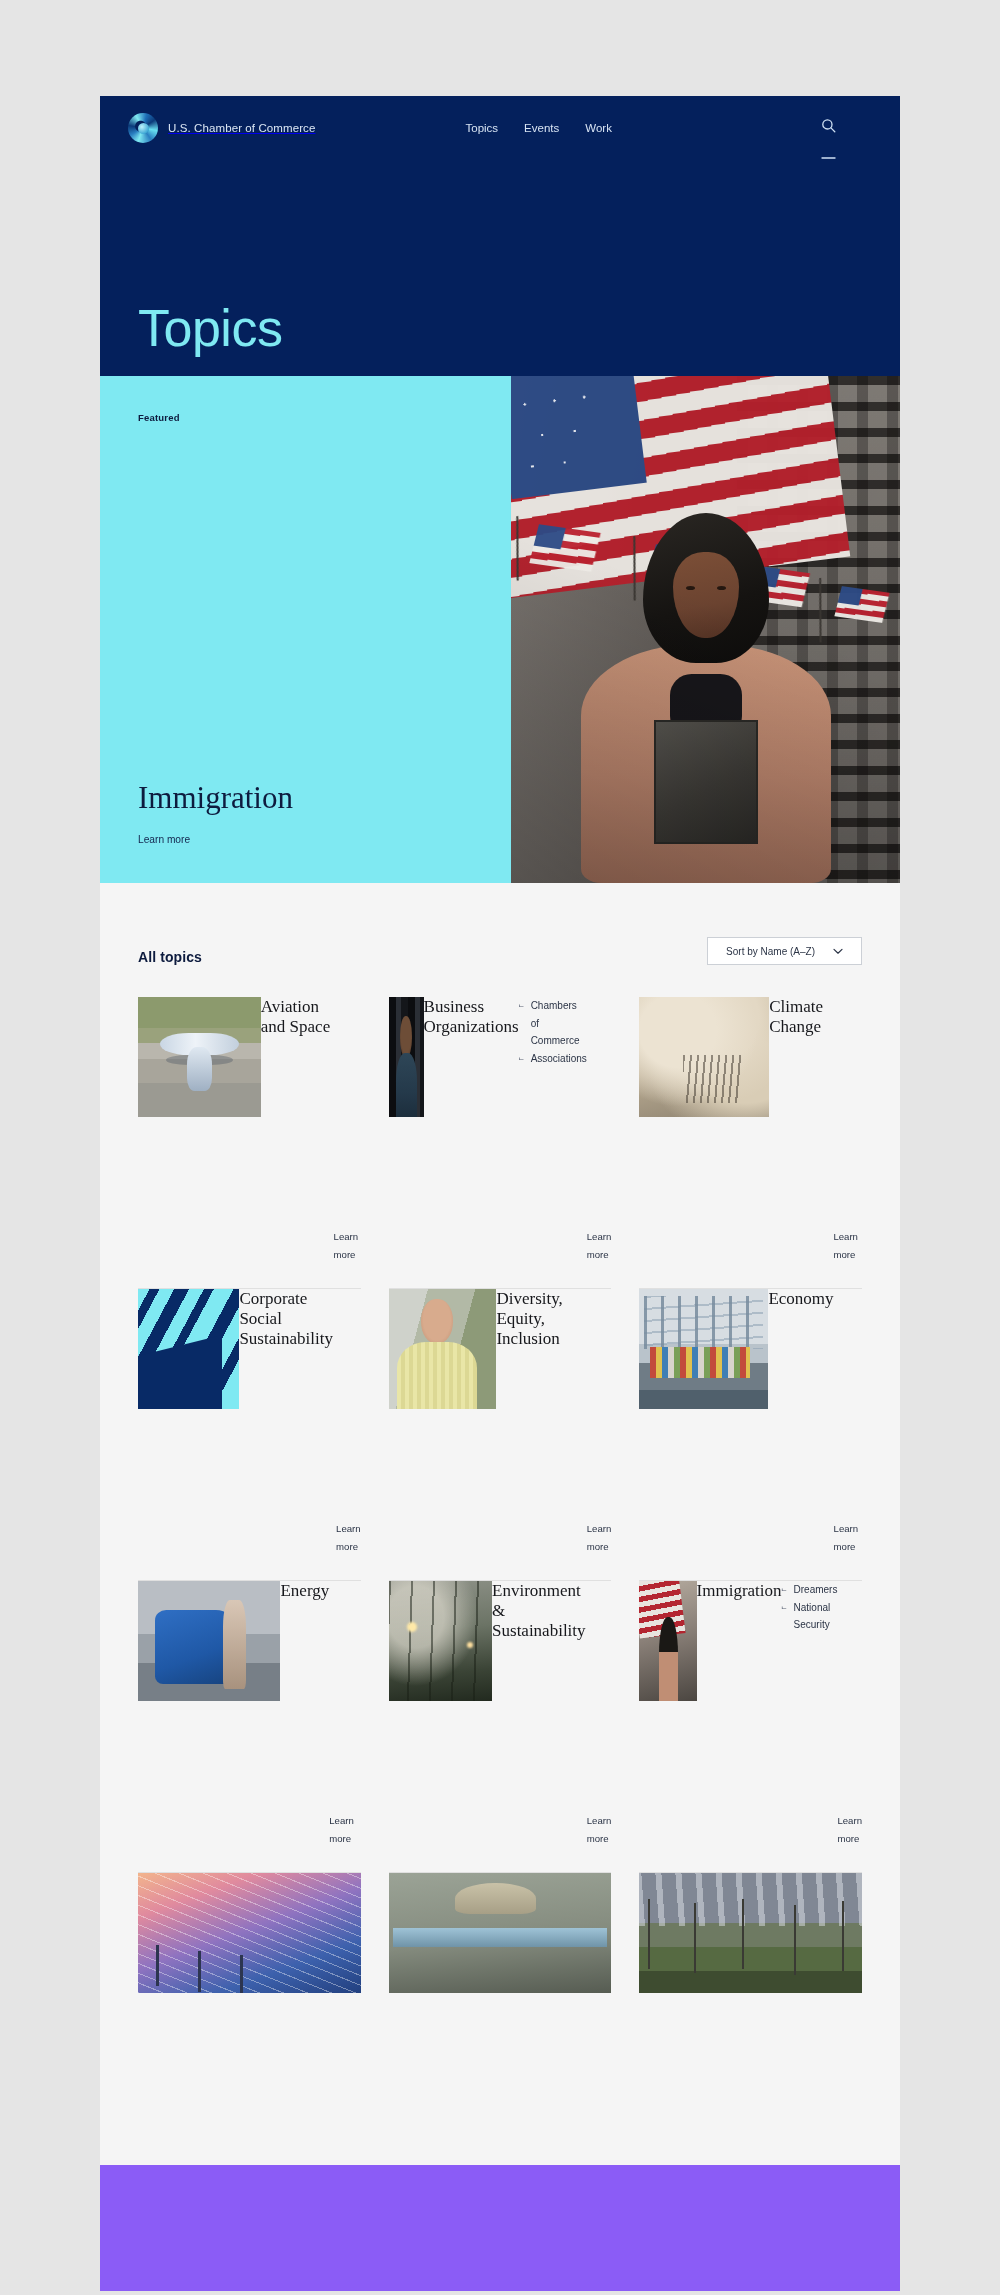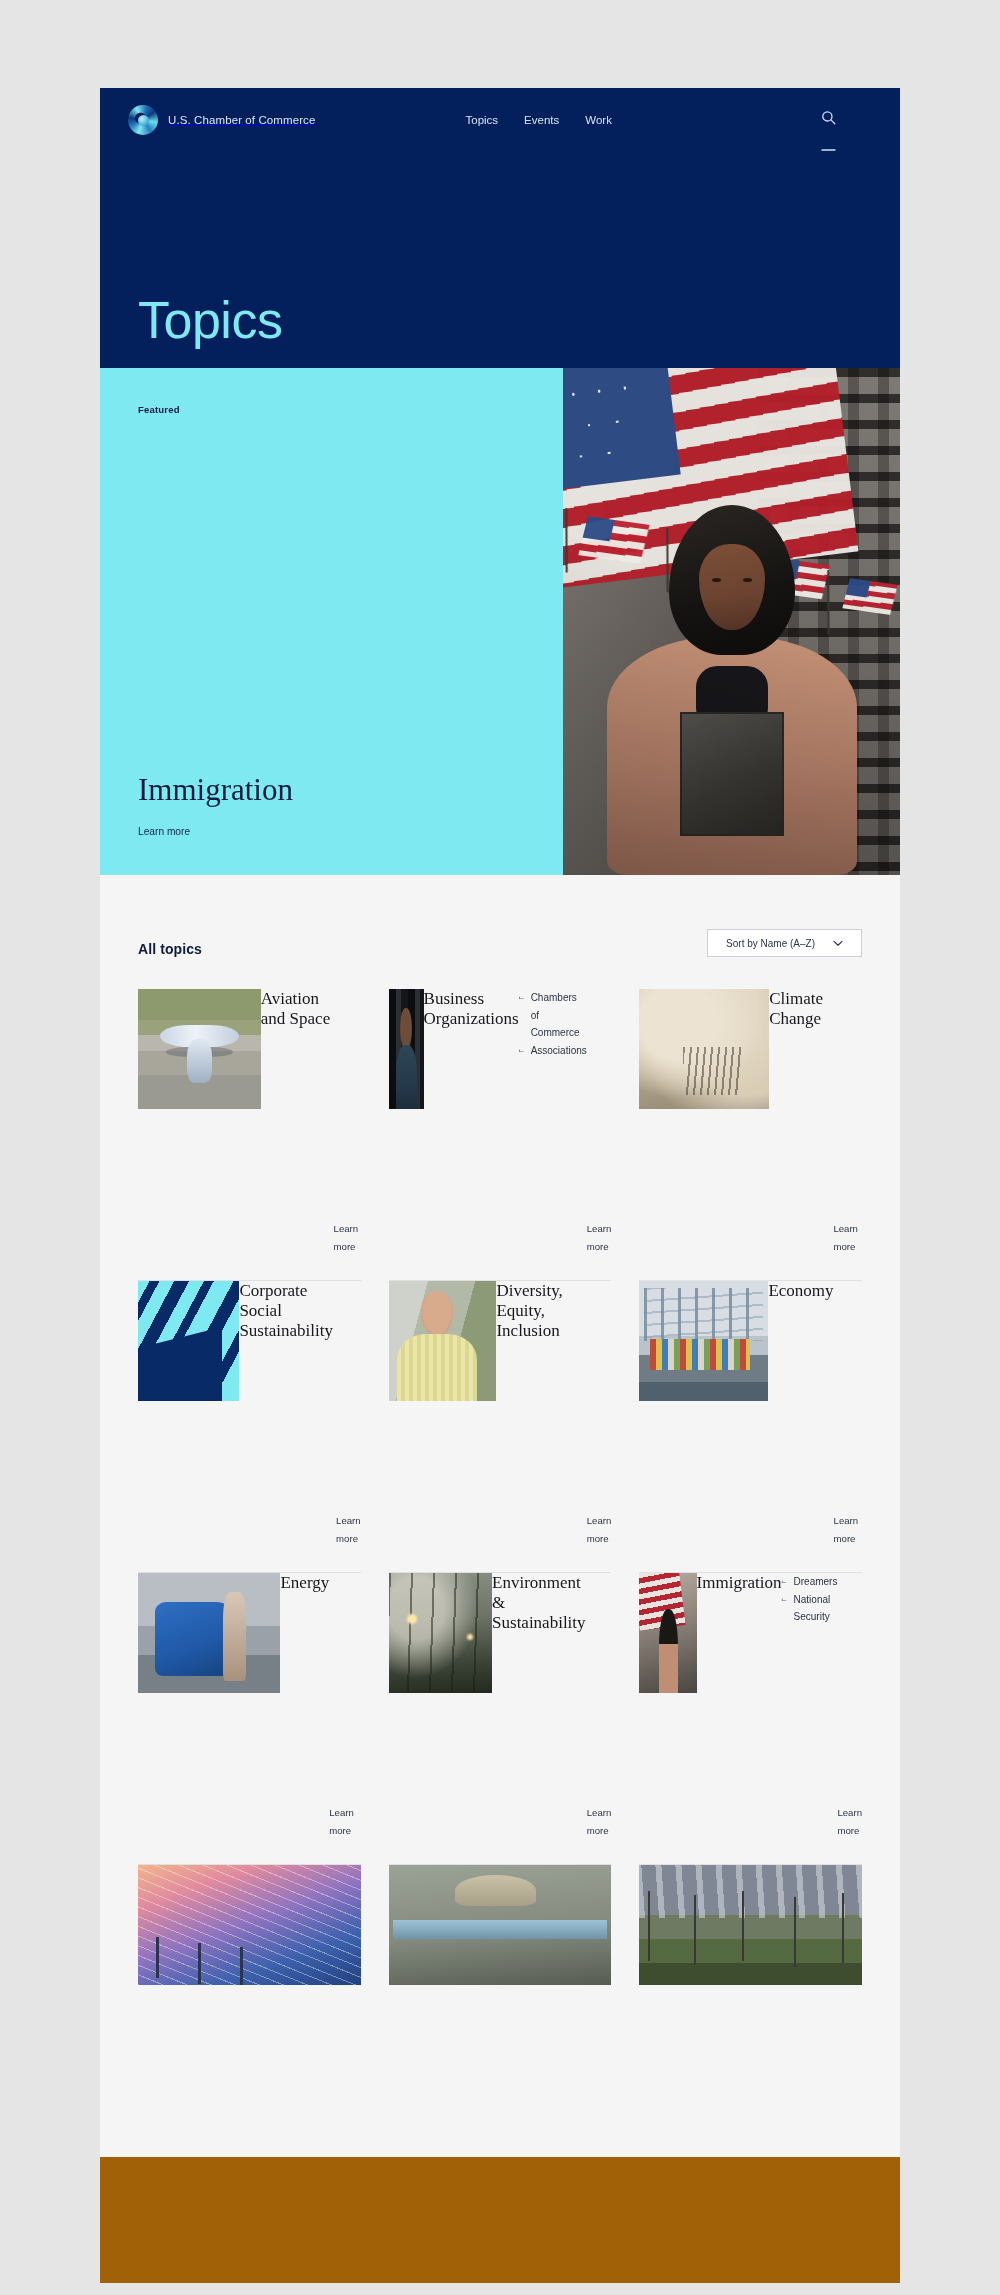--- a/index.html
+++ b/index.html
@@ -9,24 +9,24 @@
     width: 1000px;
     height: 2295px;
     background: #e5e5e5;
     font-family: "Liberation Sans", sans-serif;
     overflow: hidden;
   }
 
   .page-shell {
     position: absolute;
     left: 100px;
-    top: 88px;
+    top: 96px;
     width: 800px;
     min-height: 2195px;
-    background: #a16207;
+    background: #8b5cf6;
     overflow: hidden;
   }
 
   
   .site-header {
     background: #04205c;
     height: 64px;
     display: flex;
     align-items: center;
     padding: 0 28px;
@@ -115,21 +115,21 @@
     letter-spacing: -0.5px;
     line-height: 1;
   }
 
   
   .featured {
     display: flex;
     height: 507px;
   }
   .featured-left {
-    width: 463px;
+    width: 411px;
     background: #7fe9f2;
     position: relative;
     padding: 36px 38px;
     display: flex;
     flex-direction: column;
   }
   .featured-eyebrow {
     font-size: 9.5px;
     font-weight: bold;
     color: #0d1b3e;

